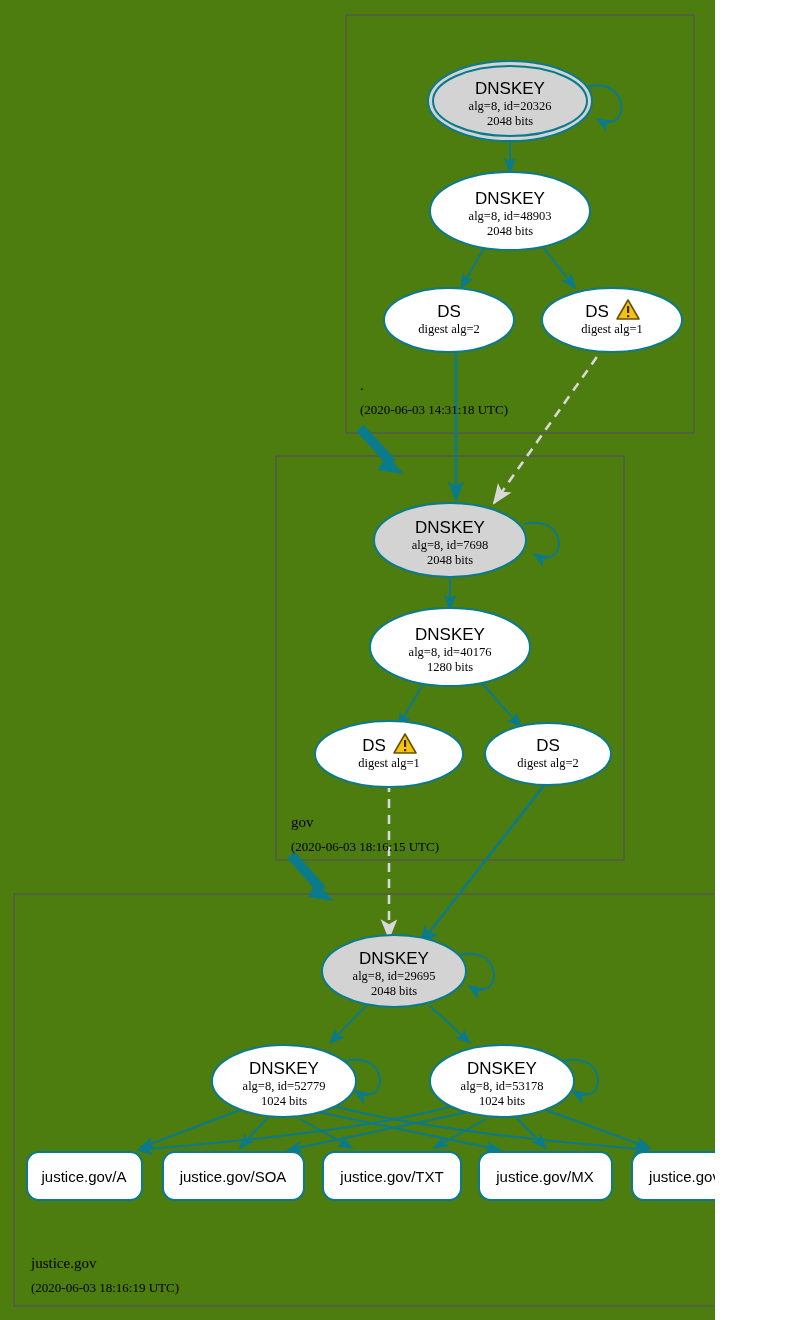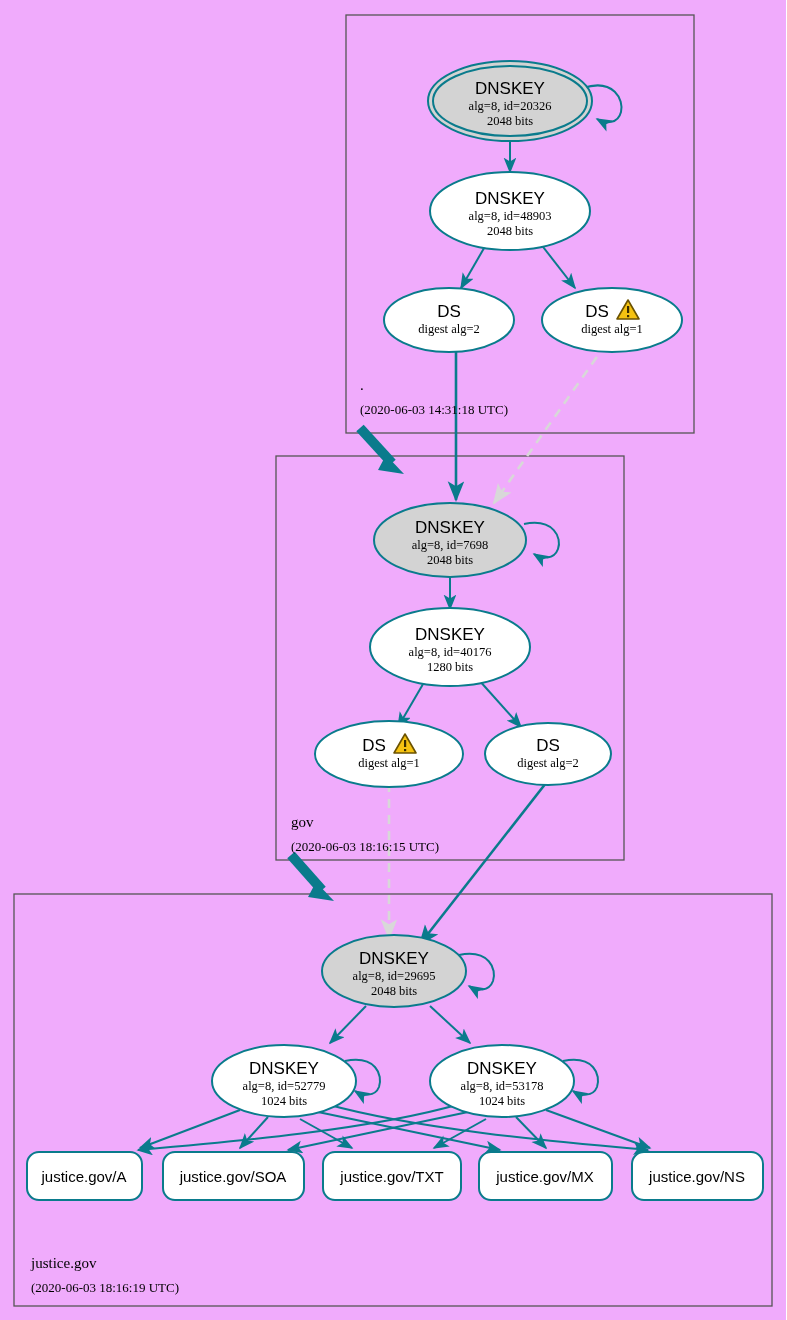--- a/index.html
+++ b/index.html
@@ -5,23 +5,23 @@
   html, body {
     margin: 0;
     padding: 0;
     background: #ffffff;
   }
   body {
     font-family: "Liberation Sans", sans-serif;
   }
   #stage {
     position: relative;
-    width: 786px;
+    width: 715px;
     height: 1320px;
-    background: #f0abfc;
+    background: #4d7c0f;
     overflow: hidden;
   }
   svg#graph {
     position: absolute;
     left: 0;
     top: 0;
     width: 787px;
     height: 1320px;
   }
   .node-title {

